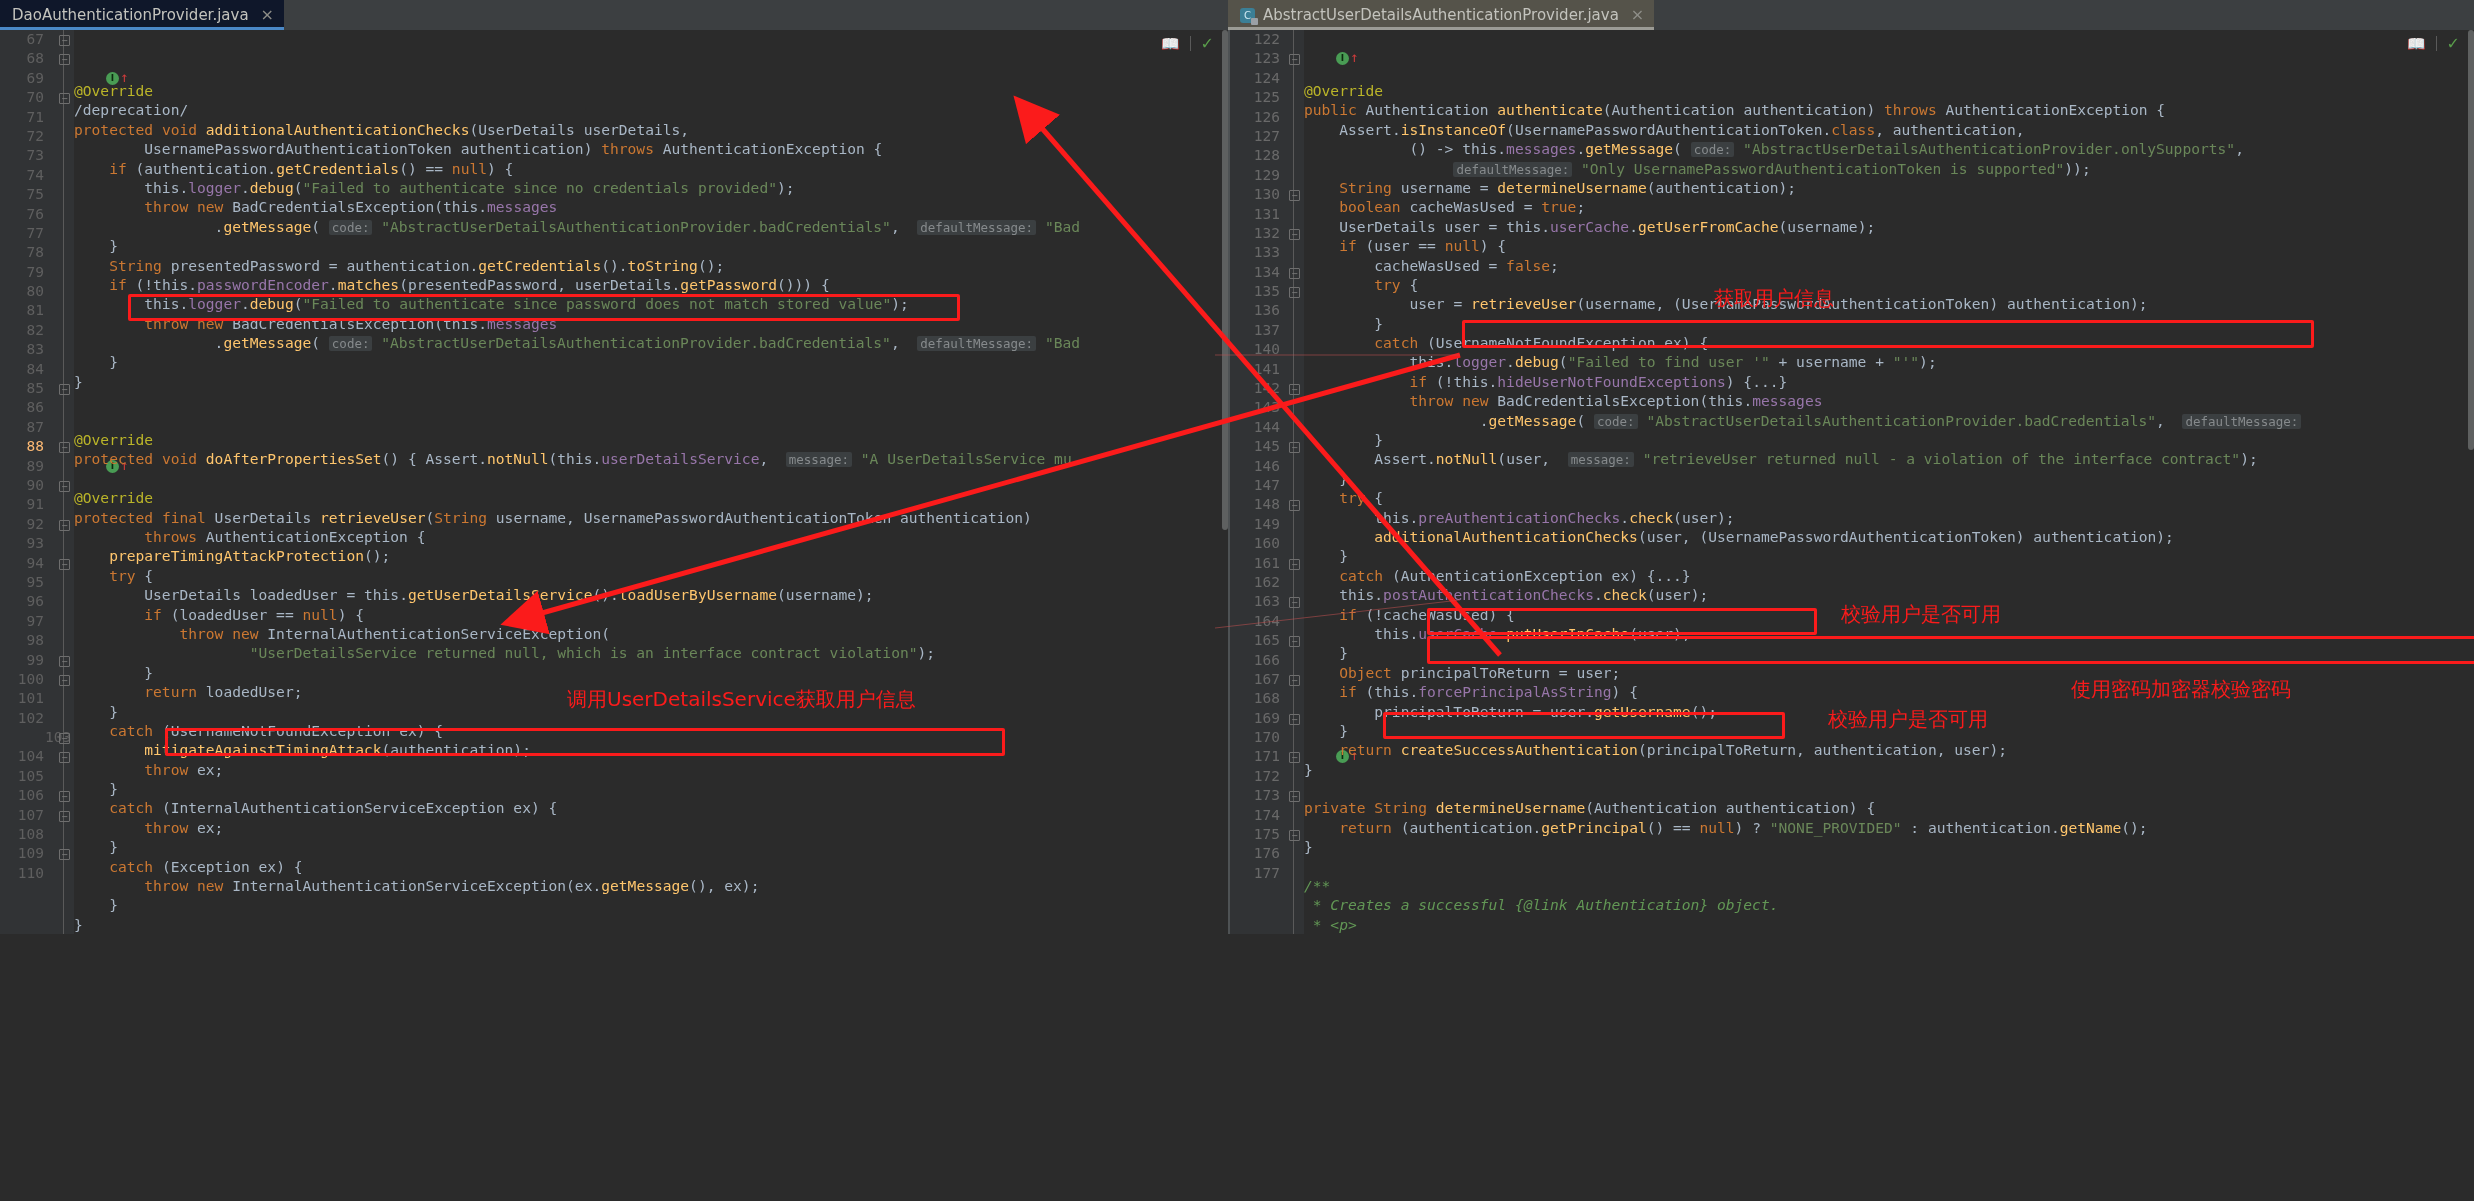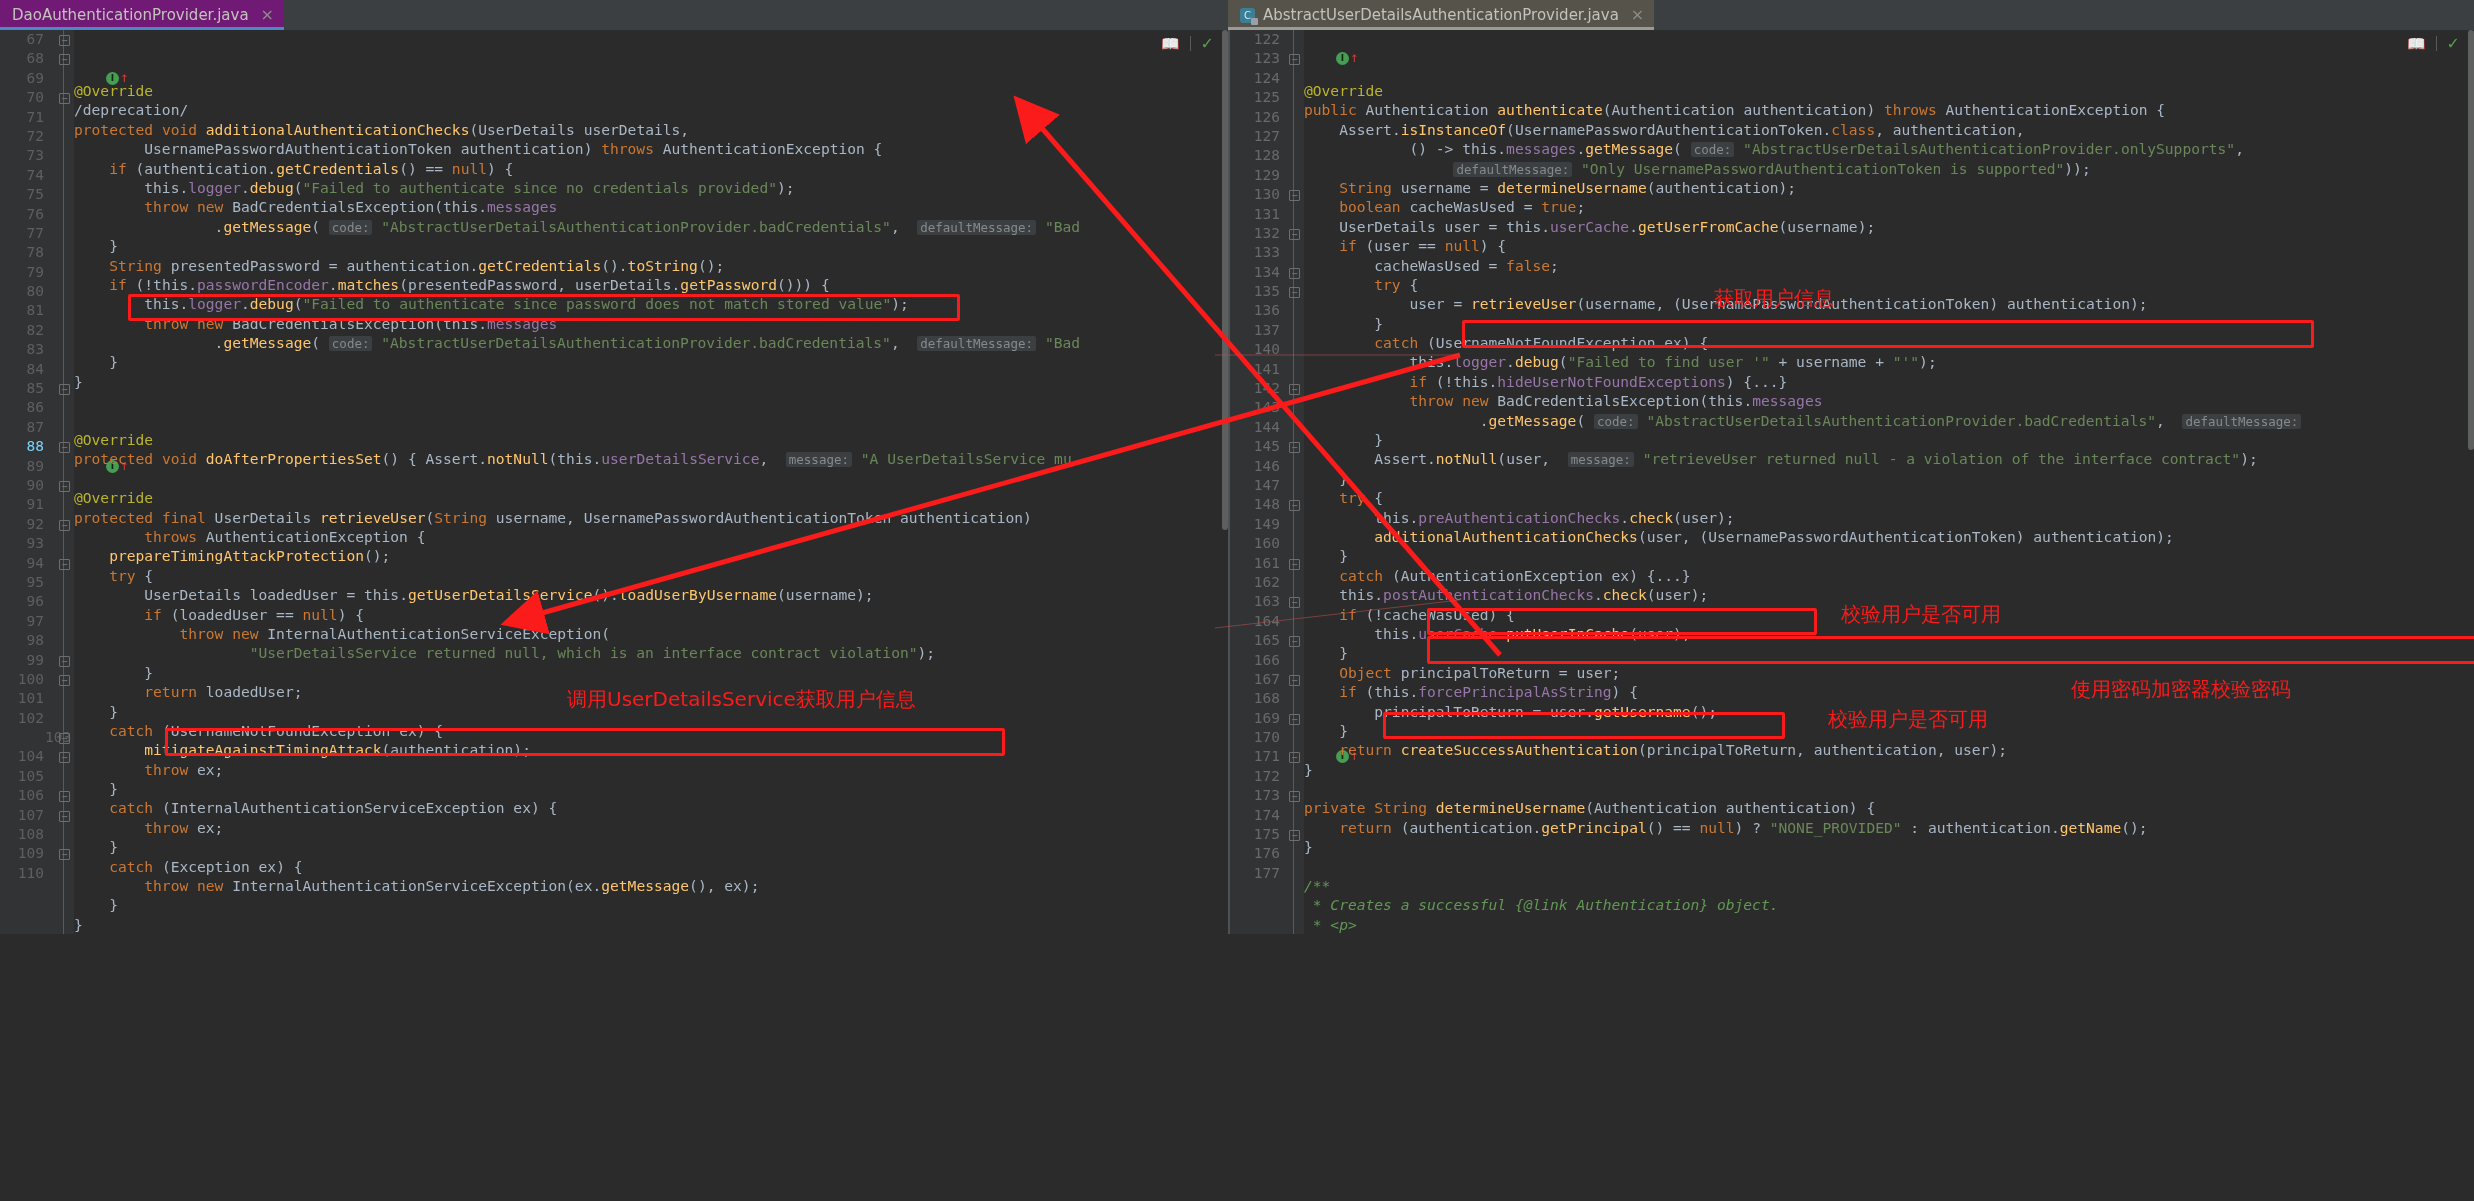--- a/index.html
+++ b/index.html
@@ -23,21 +23,21 @@
 
   .tab {
     display: flex; align-items: center; gap: 8px;
     padding: 0 10px 0 12px;
     font-family: "DejaVu Sans", sans-serif;
     font-size: 15px;
     color: #c3c3bd;
     position: relative;
     cursor: default;
   }
-  .tab.active-left  { background: #701a75; }
+  .tab.active-left  { background: #0f172a; }
   .tab.active-right { background: #55534a; }
   .tab .underline {
     position: absolute; left: 0; right: 0; bottom: 0; height: 3px;
     background: #4a88c7;
   }
   .tab.active-right .underline { background: #9b9b95; }
   .tab .closex { color: #8e8e88; font-size: 16px; line-height: 1; padding-left: 4px; }
   .tabicon {
     width: 15px; height: 15px; border-radius: 3px;
     background: #3b7f96; color: #cfe9f2;
@@ -193,21 +193,21 @@
           <div class="gline" style="color: rgb(95, 95, 95);">80<span class="gmarks"></span></div>
           <div class="gline" style="color: rgb(95, 95, 95);">81<span class="gmarks"></span></div>
           <div class="gline" style="color: rgb(95, 95, 95);">82<span class="gmarks"></span></div>
           <div class="gline" style="color: rgb(95, 95, 95);">83<span class="gmarks"></span></div>
           <div class="gline" style="color: rgb(95, 95, 95);">84<span class="gmarks"></span></div>
           <div class="gline" style="color: rgb(95, 95, 95);">85<span class="gmarks">
               <span class="fold open"></span>
             </span></div>
           <div class="gline" style="color: rgb(95, 95, 95);">86<span class="gmarks"></span></div>
           <div class="gline" style="color: rgb(95, 95, 95);">87<span class="gmarks"></span></div>
-          <div class="gline" style="color: #7dd3fc;">88<span class="gmarks">
+          <div class="gline" style="color: #fdba74;">88<span class="gmarks">
               <span class="fold open"></span>
             </span></div>
           <div class="gline" style="color: rgb(95, 95, 95);">89<span class="gmarks">
               <span class="runmark">I</span>
               <span class="ovarrow">↑</span>
             </span></div>
           <div class="gline" style="color: rgb(95, 95, 95);">90<span class="gmarks">
               <span class="fold open"></span>
             </span></div>
           <div class="gline" style="color: rgb(95, 95, 95);">91<span class="gmarks"></span></div>

